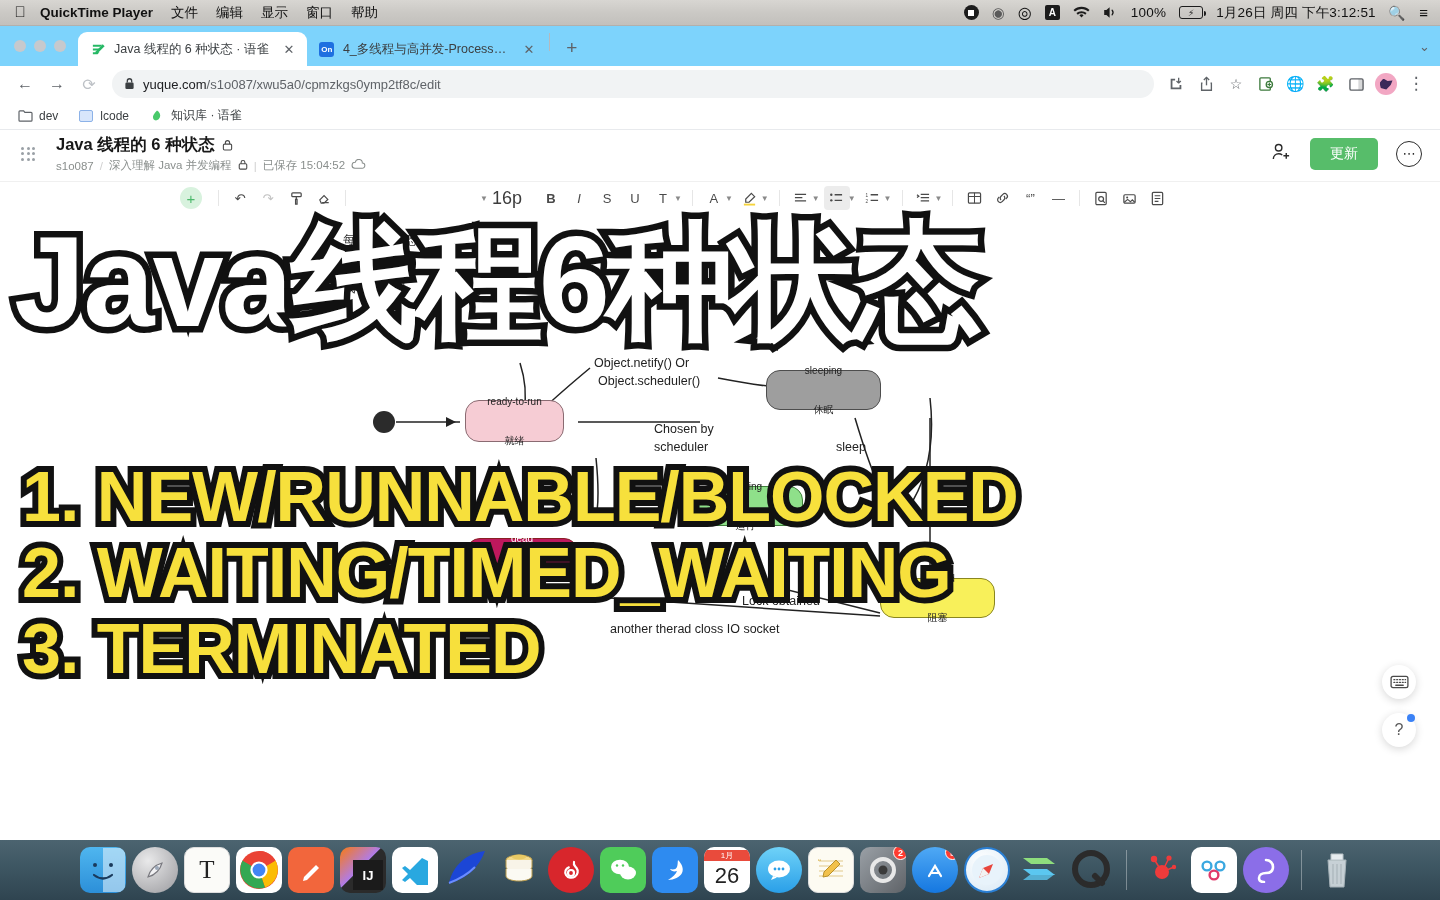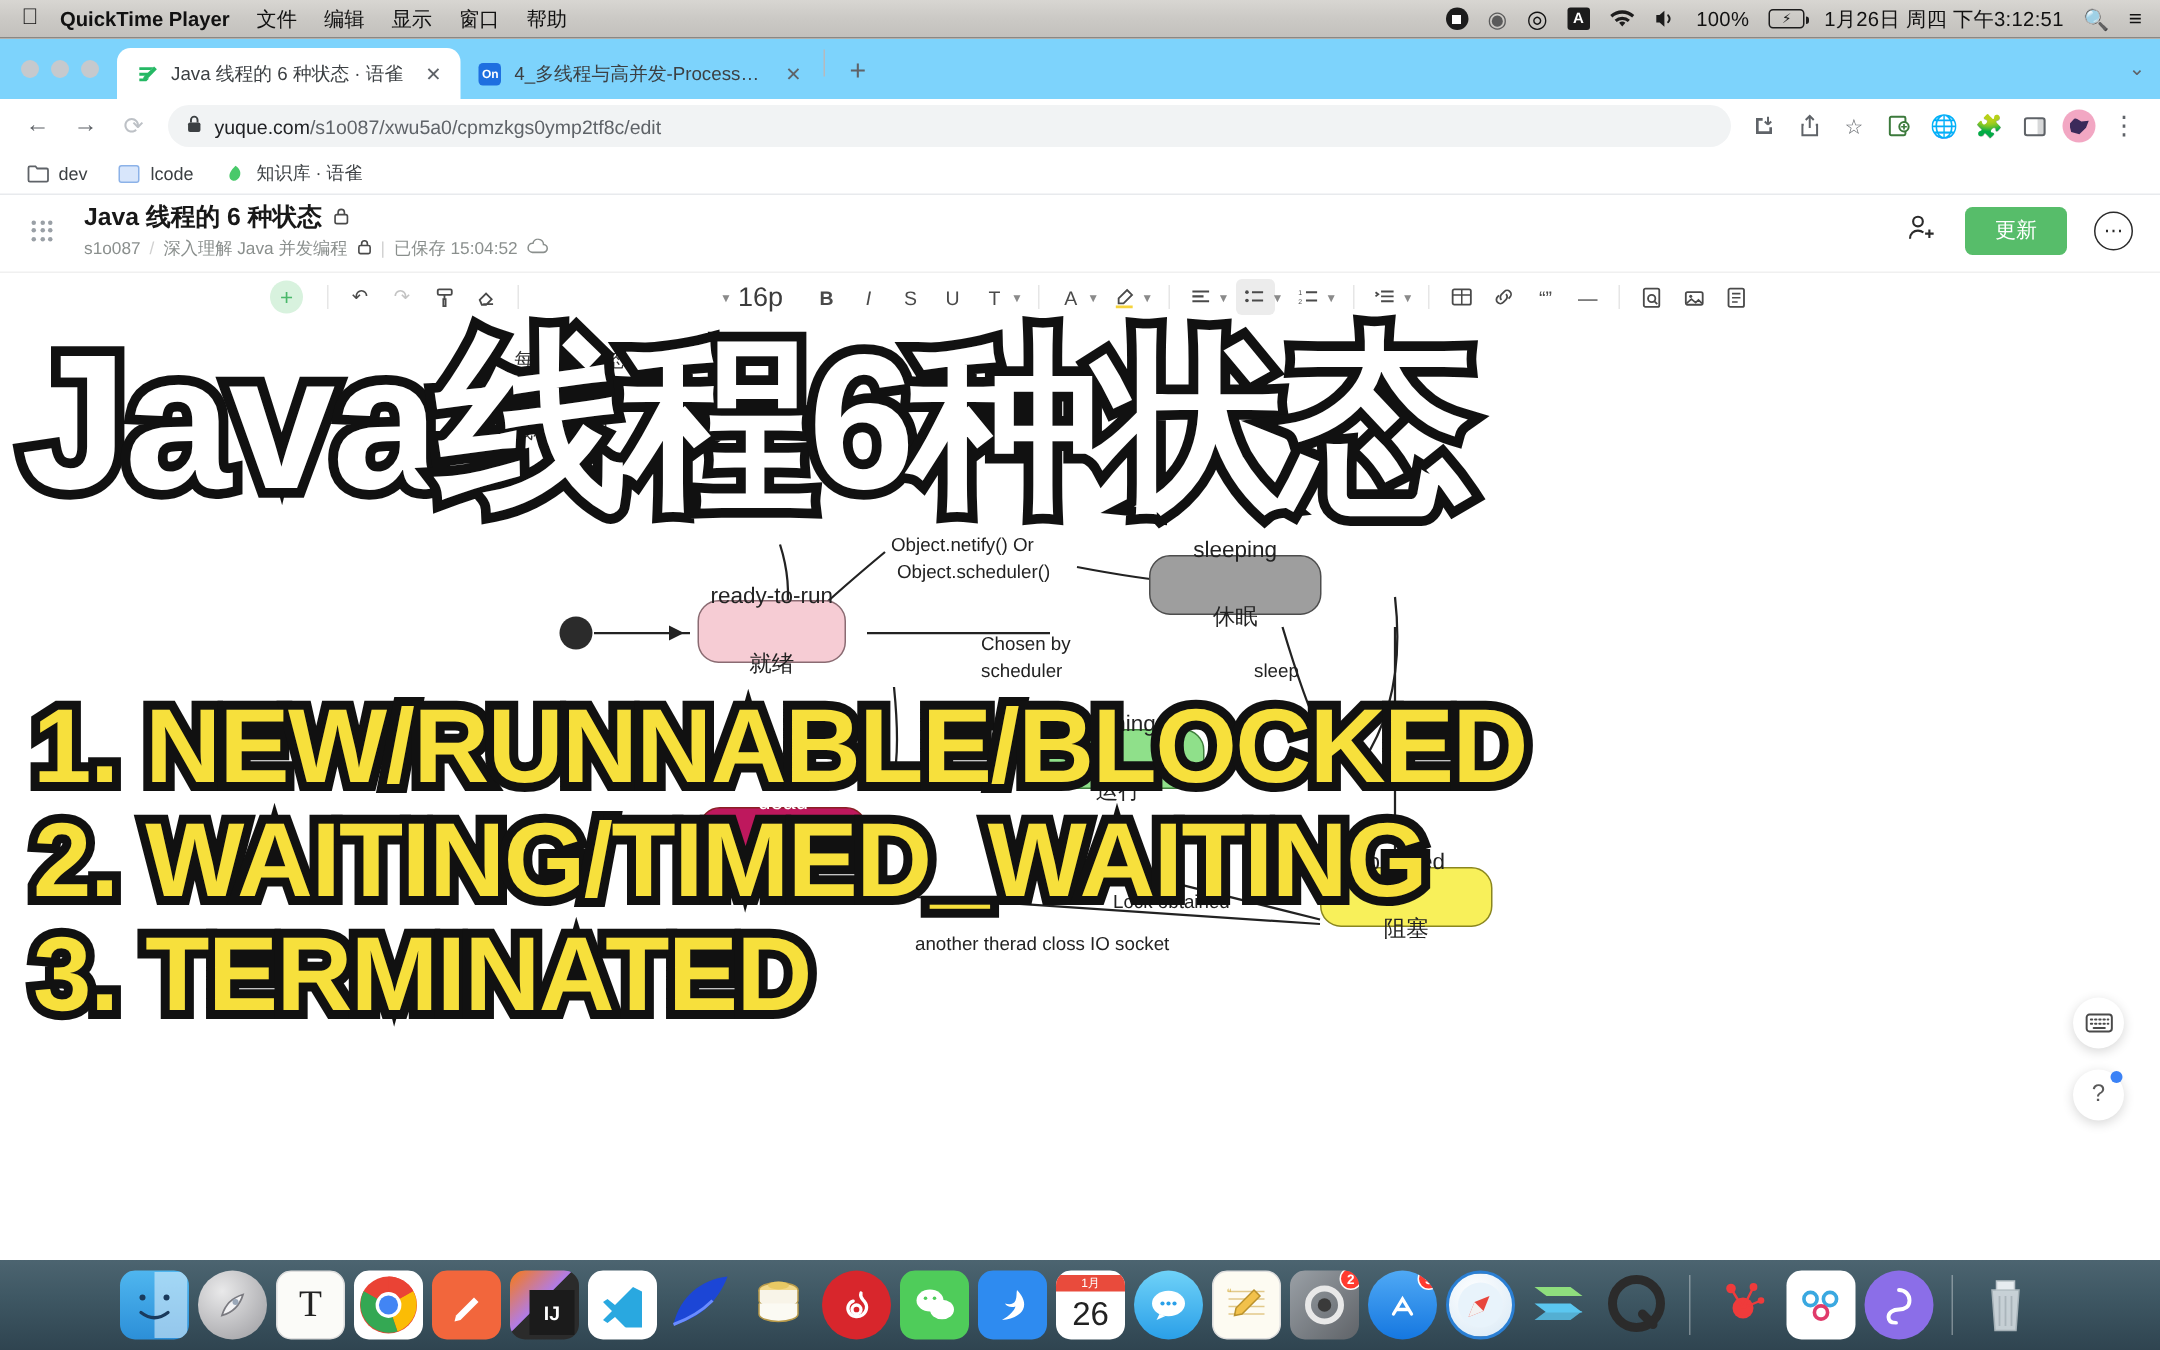--- a/index.html
+++ b/index.html
@@ -121,21 +121,21 @@
   .tb-sep { width: 1px; height: 16px; background: #e6e6e6; margin: 0 6px; }
   .tb-caret { font-size: 8px; color: #8a8a8a; margin-left: -4px; margin-right: 2px;}
   .tb-size { font-size: 18px; color: #3c3c3c; }
 
   
   .canvas { position: relative; margin-top: 4px; height: 470px; }
   .dg-label { position: absolute; font-size: 12.5px; color: #333; }
   .node {
     position: absolute; border-radius: 14px; border: 1.4px solid #555;
     display: flex; flex-direction: column; align-items: center; justify-content: center;
-    font-size: 15px; color: #222; line-height: 1.12; text-align: center; gap: 28px;
+    font-size: 10px; color: #222; line-height: 1.12; text-align: center; gap: 28px;
   }
   .node.pink { background: #f6ccd4; border-color:#8a6b72; }
   .node.gray { background: #9e9e9e; border-color:#4d4d4d; }
   .node.yellow { background: #f8f05a; border-color:#8a861f; }
   .node.green { background: #8fe08a; border-color:#3f7f3c; }
   .node.red { background: #be185d; border-color:#8a1f24; color:#fff; }
   .dot-start { position:absolute; width:22px;height:22px;border-radius:50%;background:#2b2b2b; }
   .edge-text { position: absolute; font-size: 12.5px; color: #222; line-height: 1.25; }
   svg.edges { position:absolute; inset:0; width:100%; height:100%; }
 

